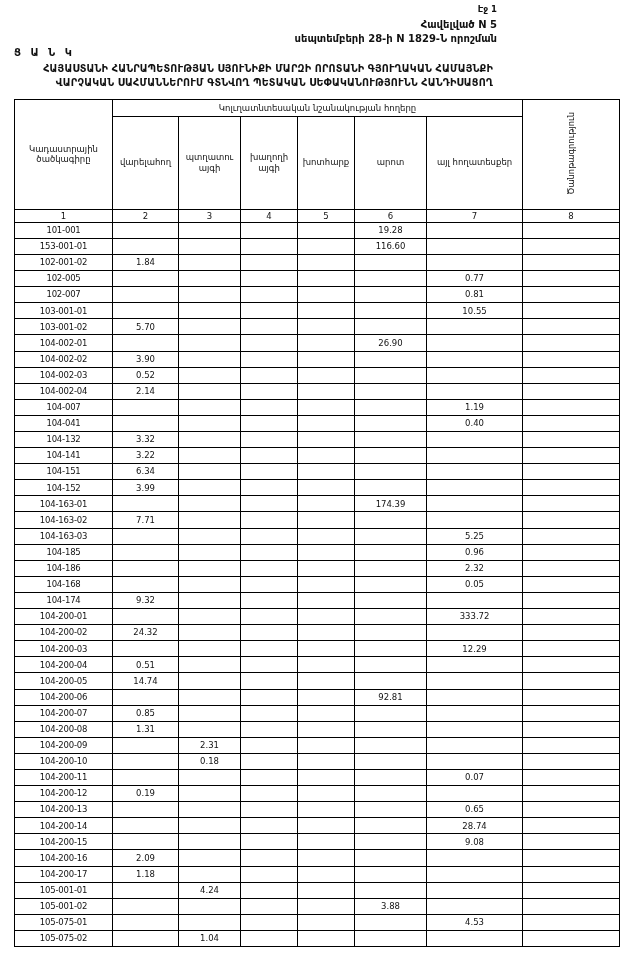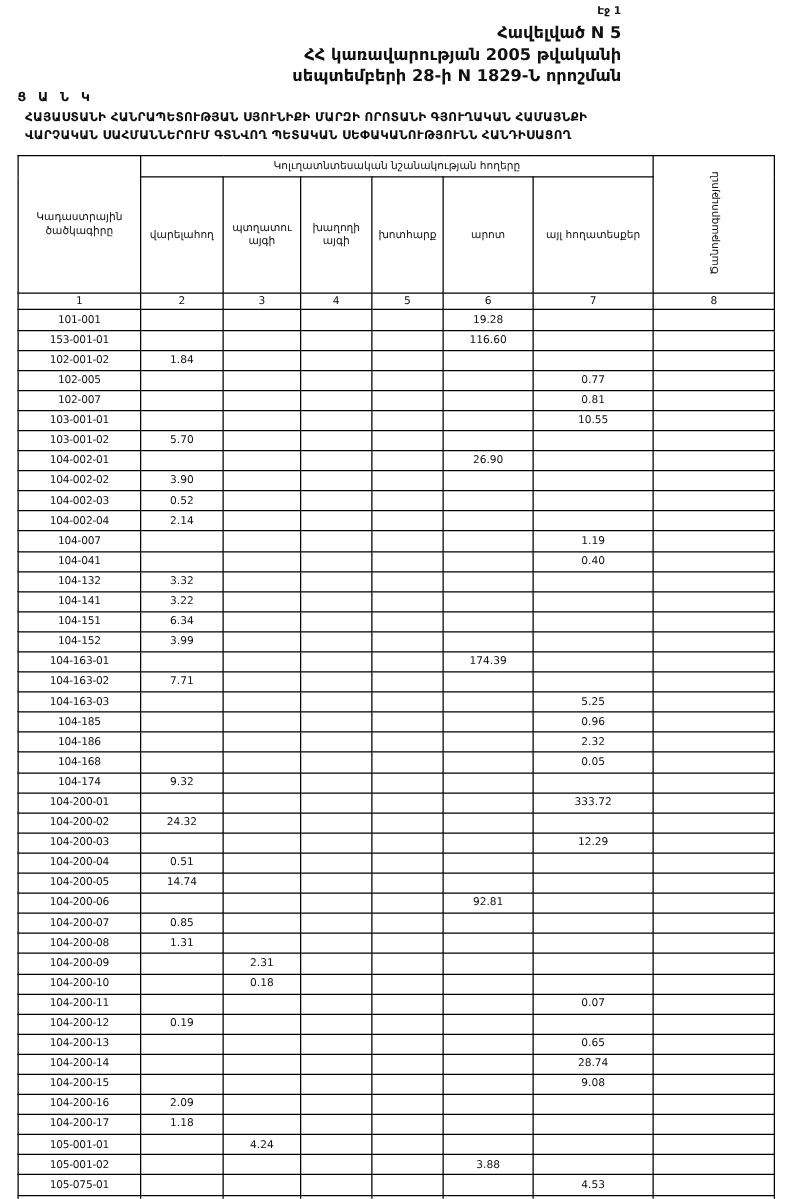--- a/index.html
+++ b/index.html
@@ -24,36 +24,36 @@
   }
   .pagenum {
     position: absolute;
     top: 4px;
     right: 16px;
     font-size: 8.5px;
     font-weight: bold;
   }
   .topright {
     text-align: right;
-    font-size: 13px;
+    font-size: 10px;
     font-weight: bold;
     line-height: 1.35;
     margin-top: 12px;
     margin-right: 2px;
   }
   .doc-title {
     text-align: left;
     font-size: 10px;
     font-weight: bold;
     letter-spacing: 3px;
     margin-top: 2px;
     margin-bottom: 4px;
   }
   .heading {
-    text-align: left;
+    text-align: right;
     font-size: 9.6px;
     font-weight: bold;
     line-height: 1.5;
     letter-spacing: 0.2px;
     margin: 0 6px 8px 6px;
   }
   table.main {
     border-collapse: collapse;
     width: 605px;
     margin: 0 auto;
@@ -108,21 +108,20 @@
 </style>
 </head>
 <body>
 
 <div class="page">
 
   <div class="pagenum">Էջ 1</div>
 
   <div class="topright">
     <div>Հավելված N 5</div>
-    <div>ՀՀ կառավարության 2005 թվականի</div>
     <div>սեպտեմբերի 28-ի N 1829-Ն որոշման</div>
   </div>
 
   <div class="doc-title">Ց Ա Ն Կ</div>
 
   <div class="heading">
     <div>ՀԱՅԱՍՏԱՆԻ ՀԱՆՐԱՊԵՏՈՒԹՅԱՆ ՍՅՈՒՆԻՔԻ ՄԱՐԶԻ ՈՐՈՏԱՆԻ ԳՅՈՒՂԱԿԱՆ ՀԱՄԱՅՆՔԻ</div>
     <div>ՎԱՐՉԱԿԱՆ ՍԱՀՄԱՆՆԵՐՈՒՄ ԳՏՆՎՈՂ  ՊԵՏԱԿԱՆ ՍԵՓԱԿԱՆՈՒԹՅՈՒՆՆ ՀԱՆԴԻՍԱՑՈՂ</div>
   </div>
 

